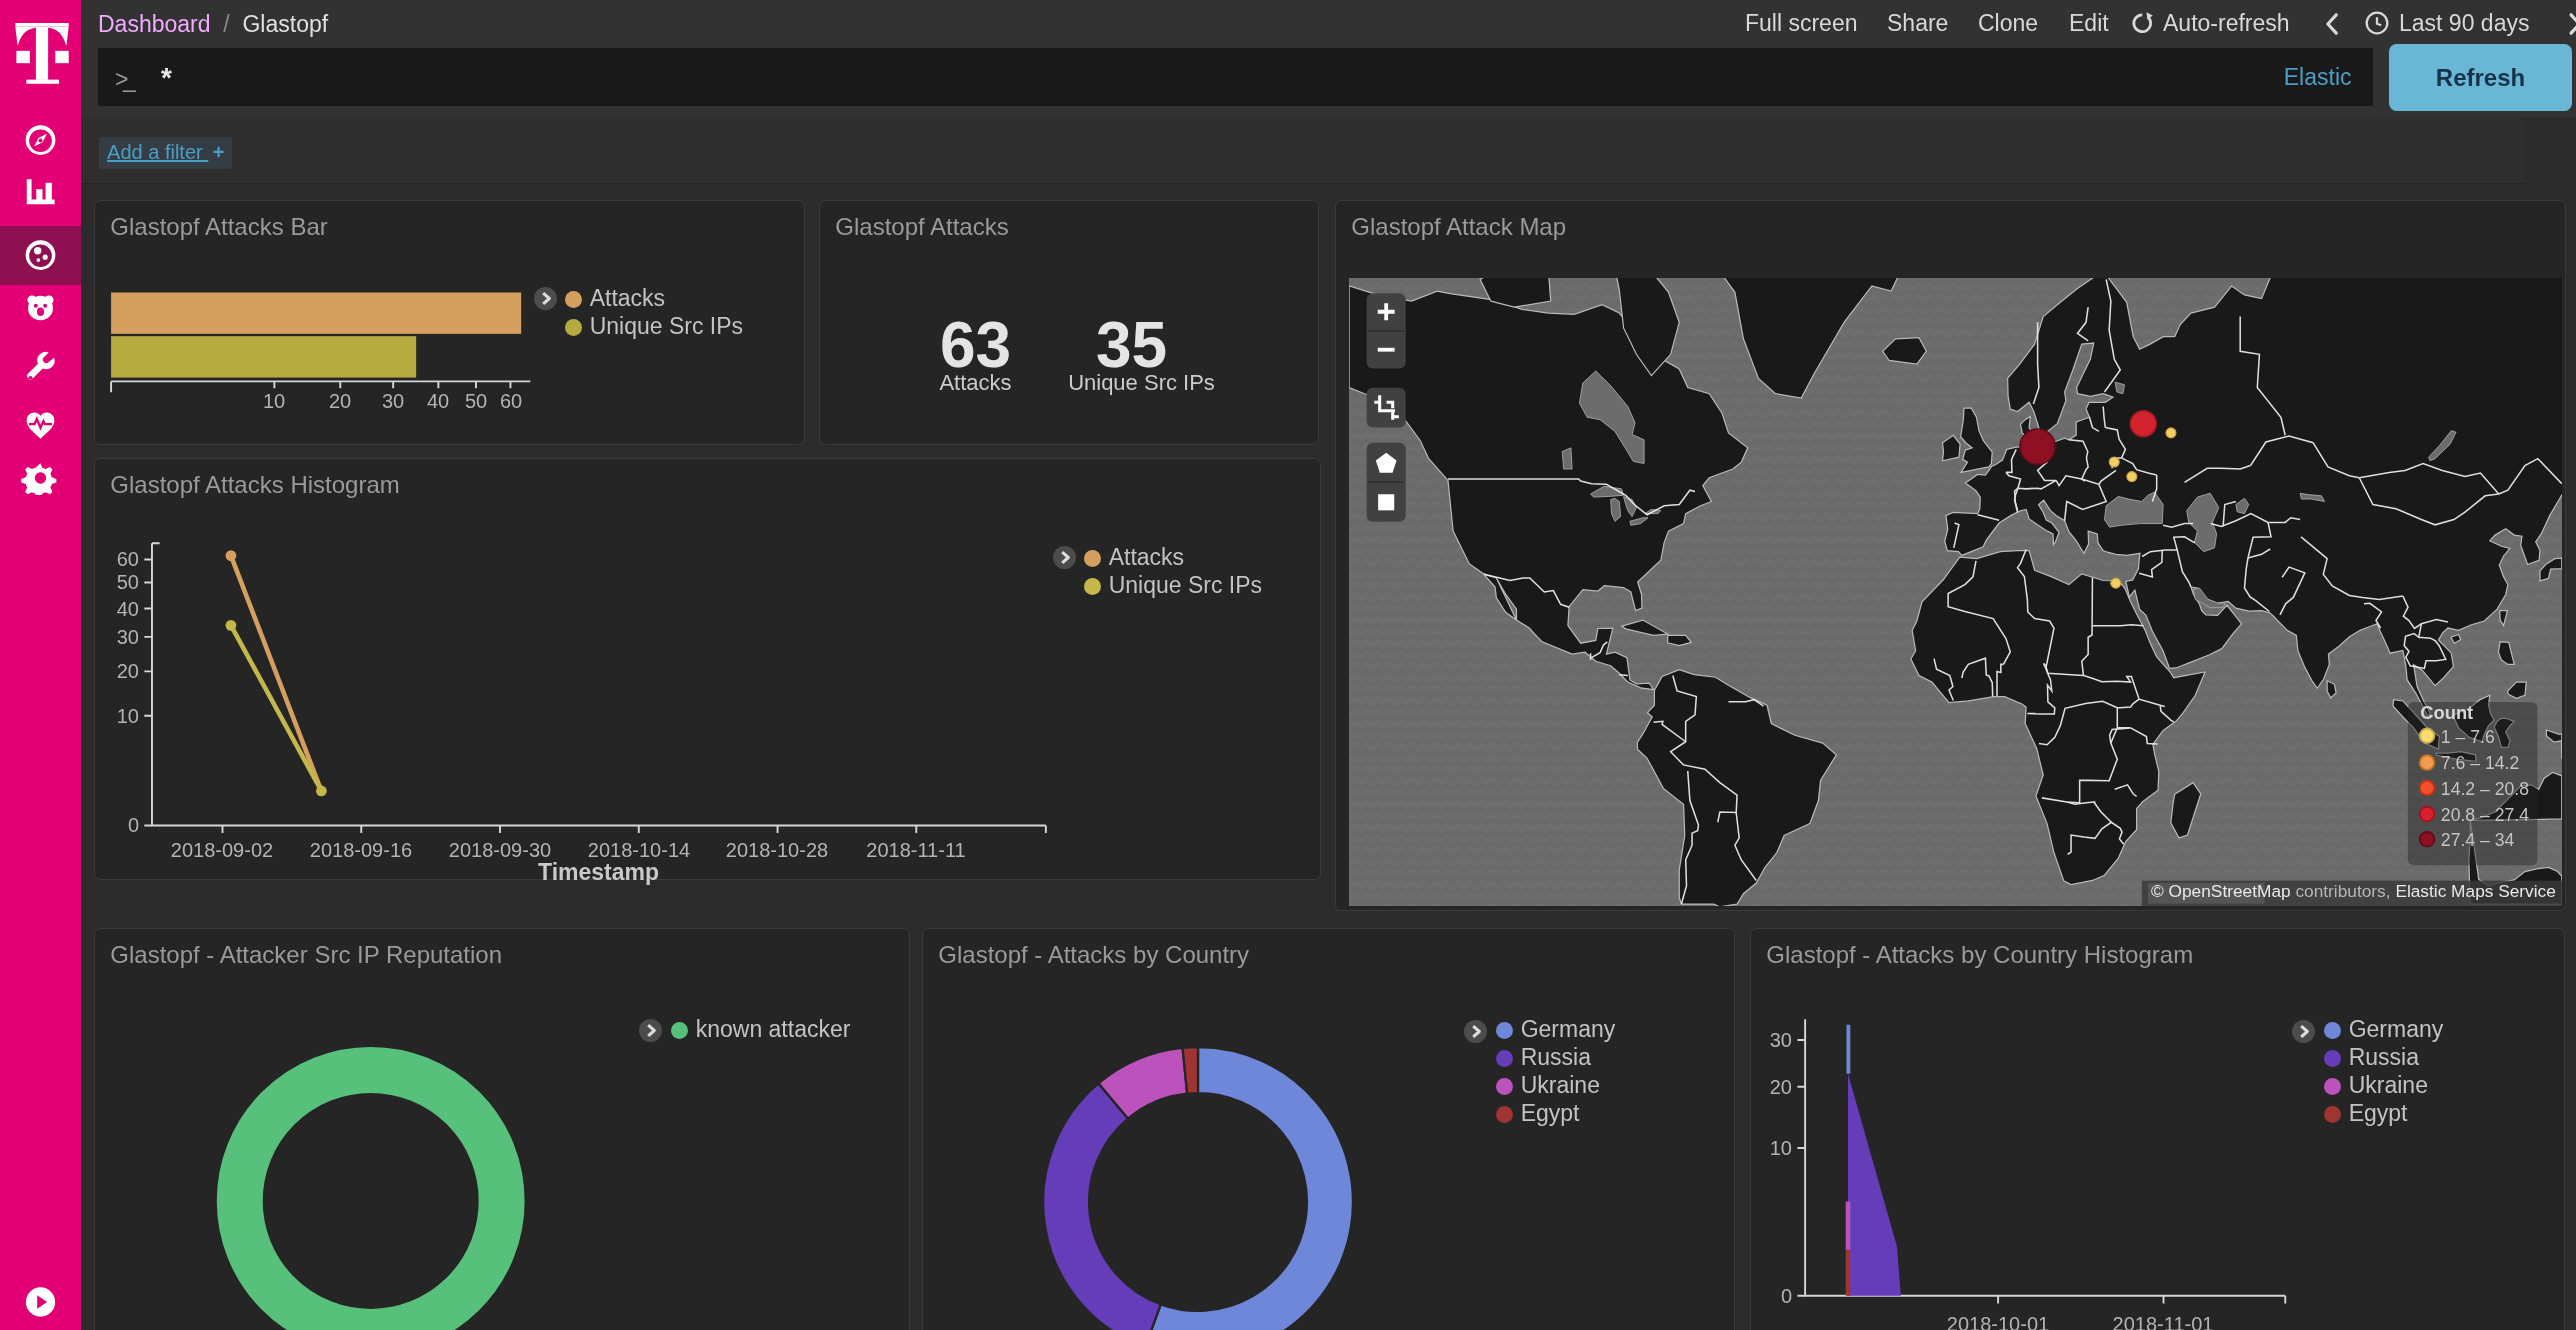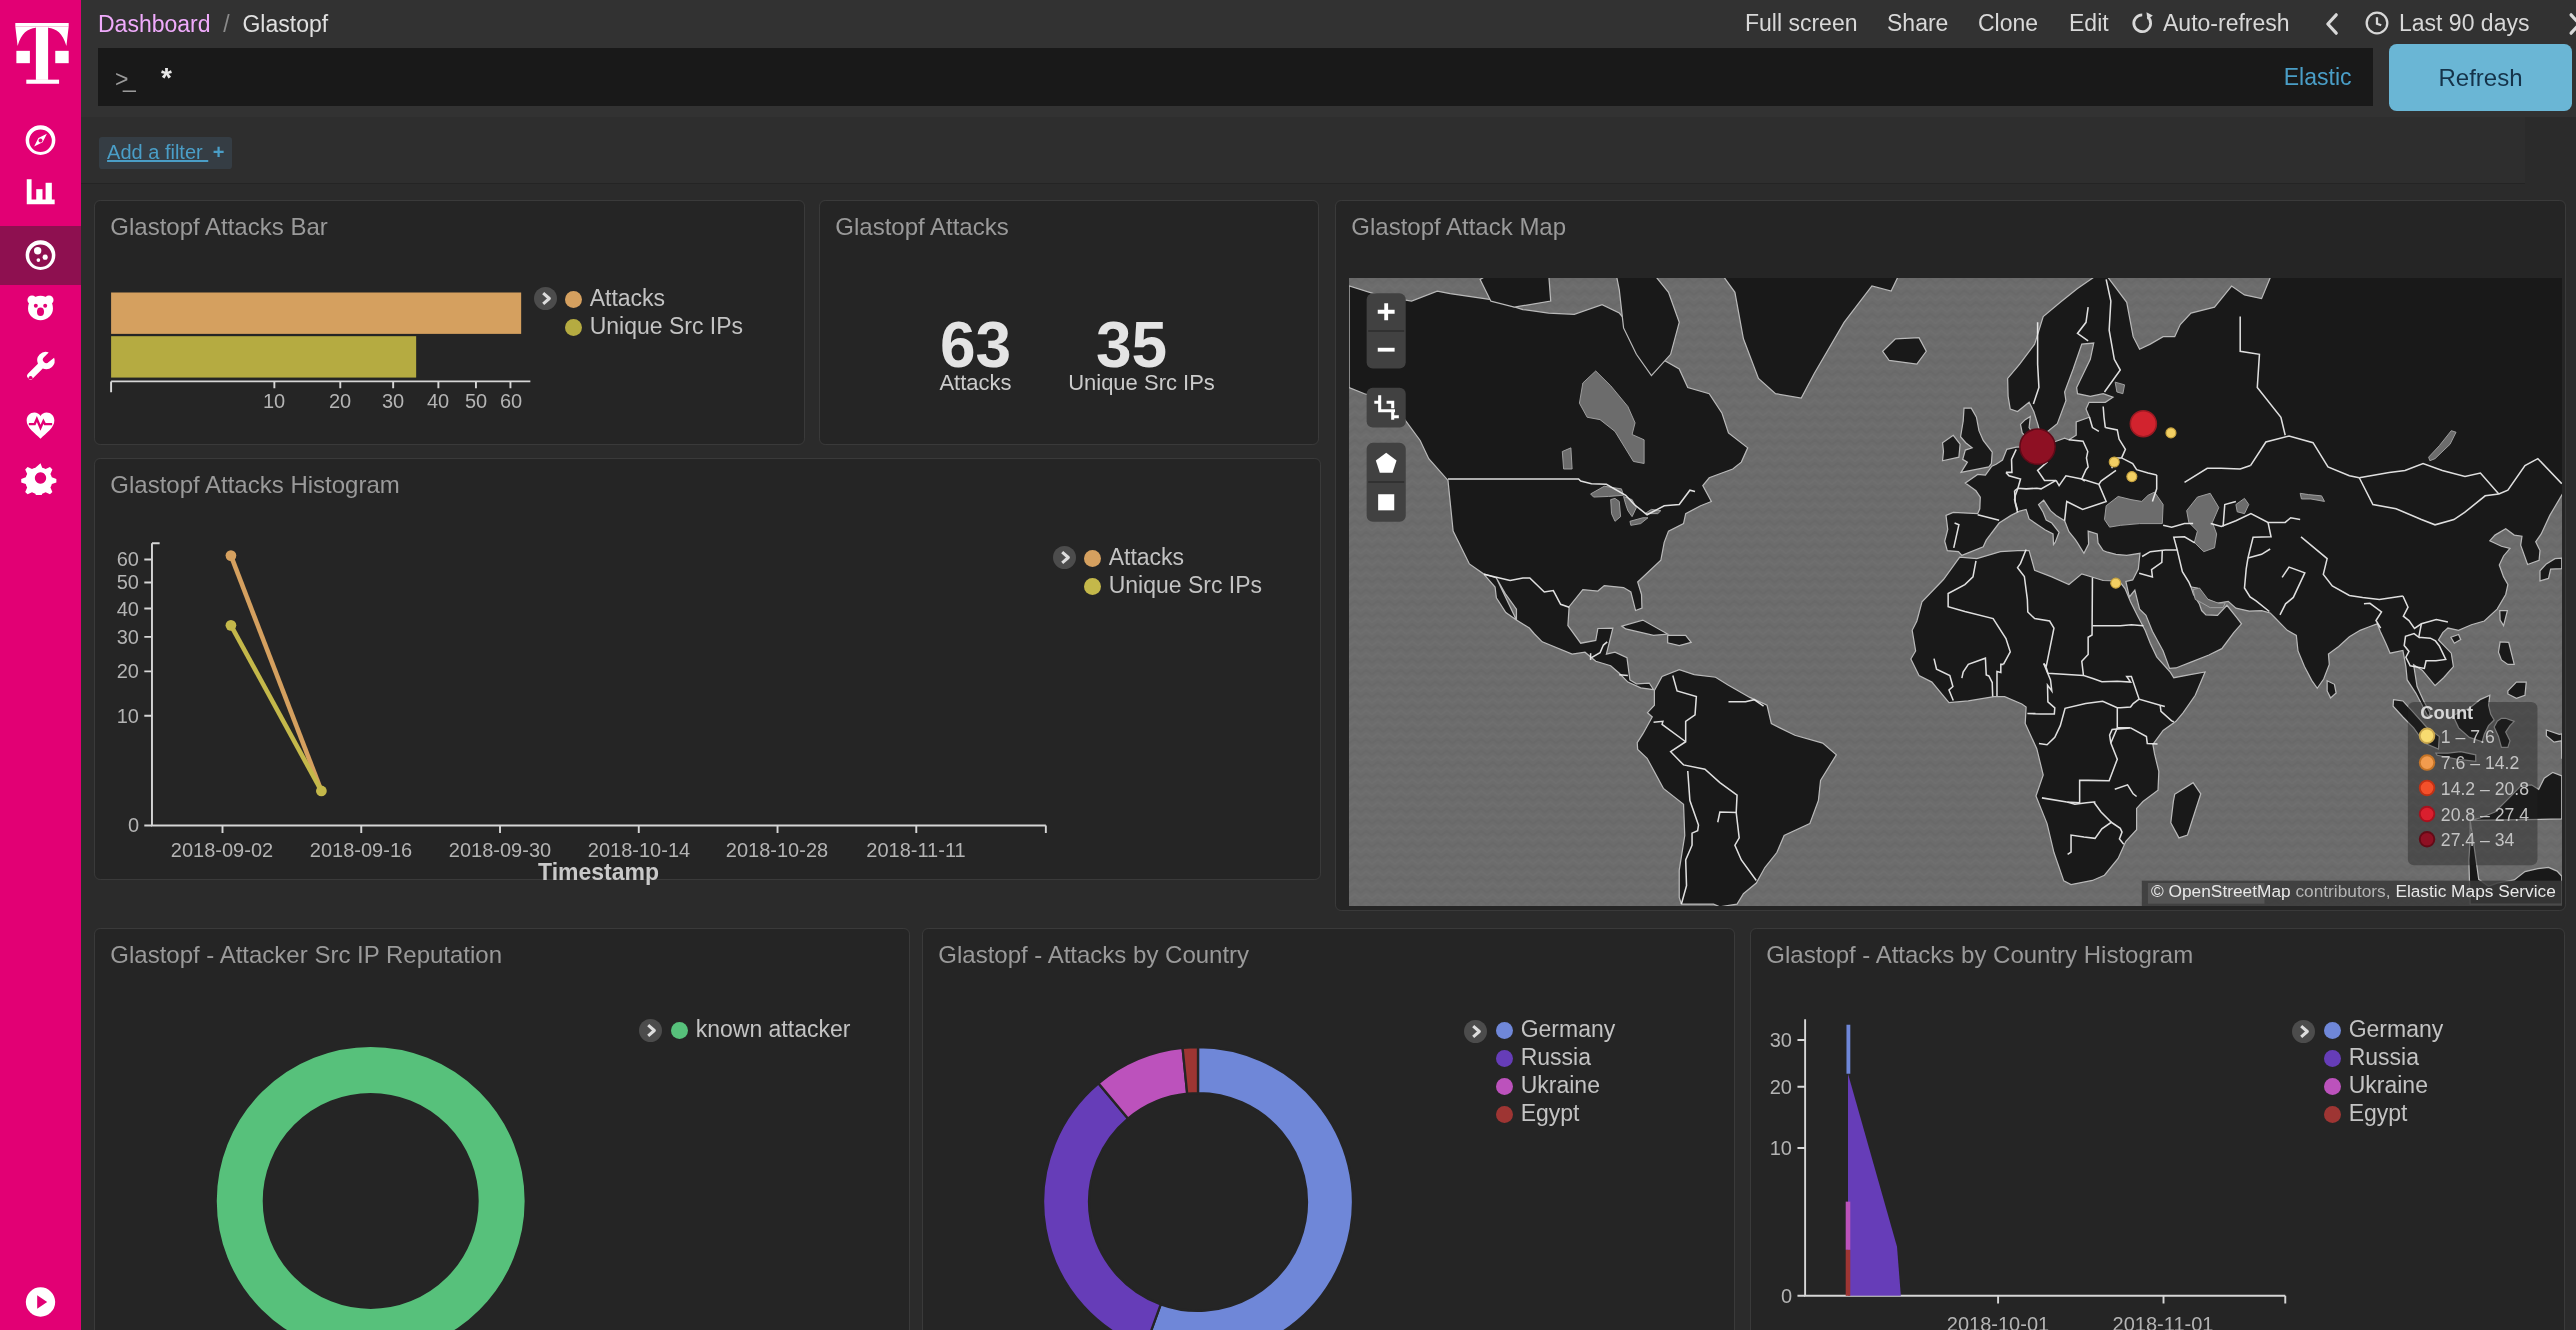--- a/index.html
+++ b/index.html
@@ -13,21 +13,21 @@
   
   #topbar { position:absolute; left:81px; top:0; width:2496px; height:117px; background:#323232; }
   #crumb { position:absolute; left:98px; top:10.7px; font-size:23px; color:#d0d0d0; }
   #crumb a { color:#f0abfc; text-decoration:none; }
   #navmenu { position:absolute; top:0; left:0; font-size:23px; color:#d8d8d8; }
   .nitem { position:absolute; top:10px; white-space:nowrap;margin-left:12px; }
   #qbar { position:absolute; left:98px; top:48px; width:2275px; height:58px; background:#191919; }
   #qprompt { position:absolute; left:17px; top:18.4px; color:#9a9a9a; font-size:23px; letter-spacing:-5.4px; }
   #qstar { position:absolute; left:63px; top:14px; color:#e8e8e8; font-size:28px; font-weight:bold; }
   #qoptions { position:absolute; right:21.5px; top:16px; color:#4a9ec7; font-size:23px; }
-  #refreshbtn { position:absolute; left:2389px; top:44px; width:183px; height:67px; background:#6ab6d5; border-radius:7.7px; color:#15334a; font-size:24px; text-align:center; line-height:67px; }
+  #refreshbtn { position:absolute; left:2389px; top:44px; width:183px; height:67px; background:#6ab6d5; border-radius:7.7px; color:#15334a; font-size:24px; text-align:center; line-height:67px;font-weight:bold; }
   #filterrow { position:absolute; left:81px; top:117px; width:2444px; height:67px; background:#2e2e2e; border-bottom:1.5px solid #242424; }
   #addfilter { position:absolute; left:18.4px; top:20px; background:#353d44; padding:3.8px 7.7px 5.4px 7.7px; border-radius:3.1px; font-size:20px; }
   #addfilter a { color:#4a9ec7; text-decoration:underline; }
   #addfilter b { color:#4a9ec7; font-weight:bold; text-decoration:none; margin-left:4.6px; }
   
   .panel { position:absolute; background:#252525; border:1.5px solid #3a3a3a; border-radius:6.1px;margin-top:10px; }
   .ptitle { position:absolute; left:15.3px; top:12.3px; font-size:24px; color:#9a9a9a; white-space:nowrap; }
   .legend { position:absolute; font-size:23px; color:#c3c3c3; }
   .lrow { position:relative; height:28px; line-height:28px; white-space:nowrap; }
   .ldot { display:inline-block; width:17px; height:17px; border-radius:50%; margin-right:7.7px; vertical-align:-1.5px; }

